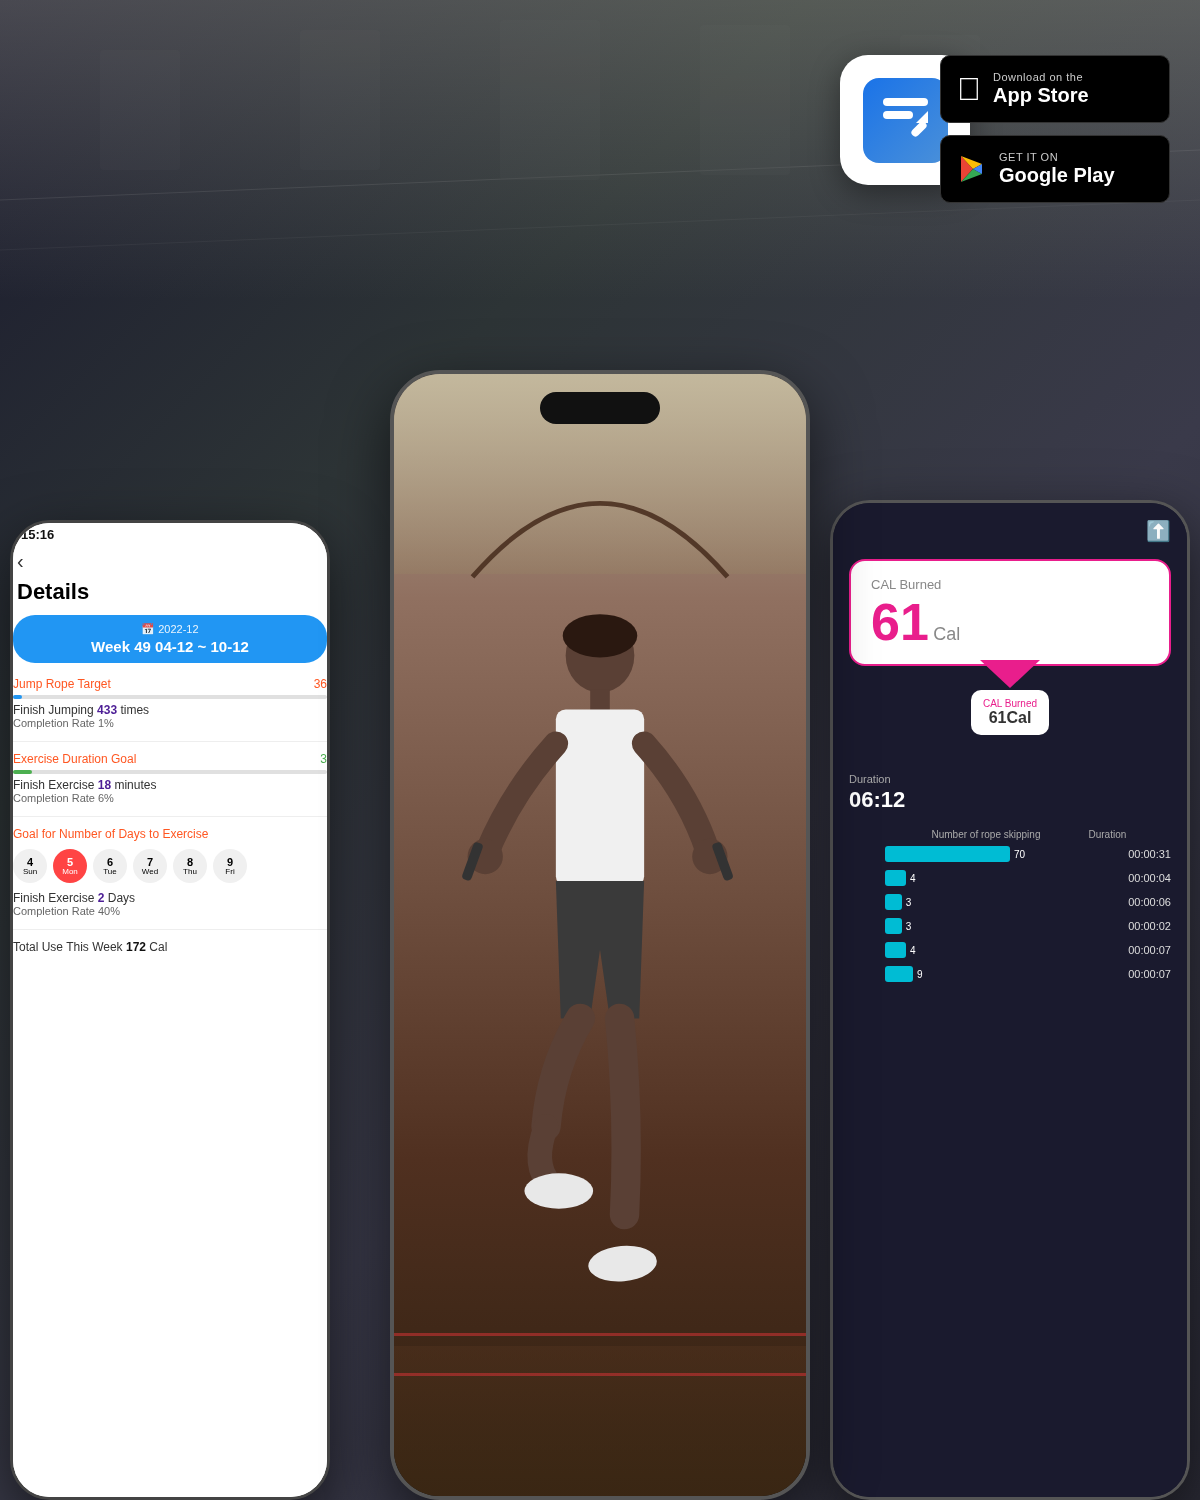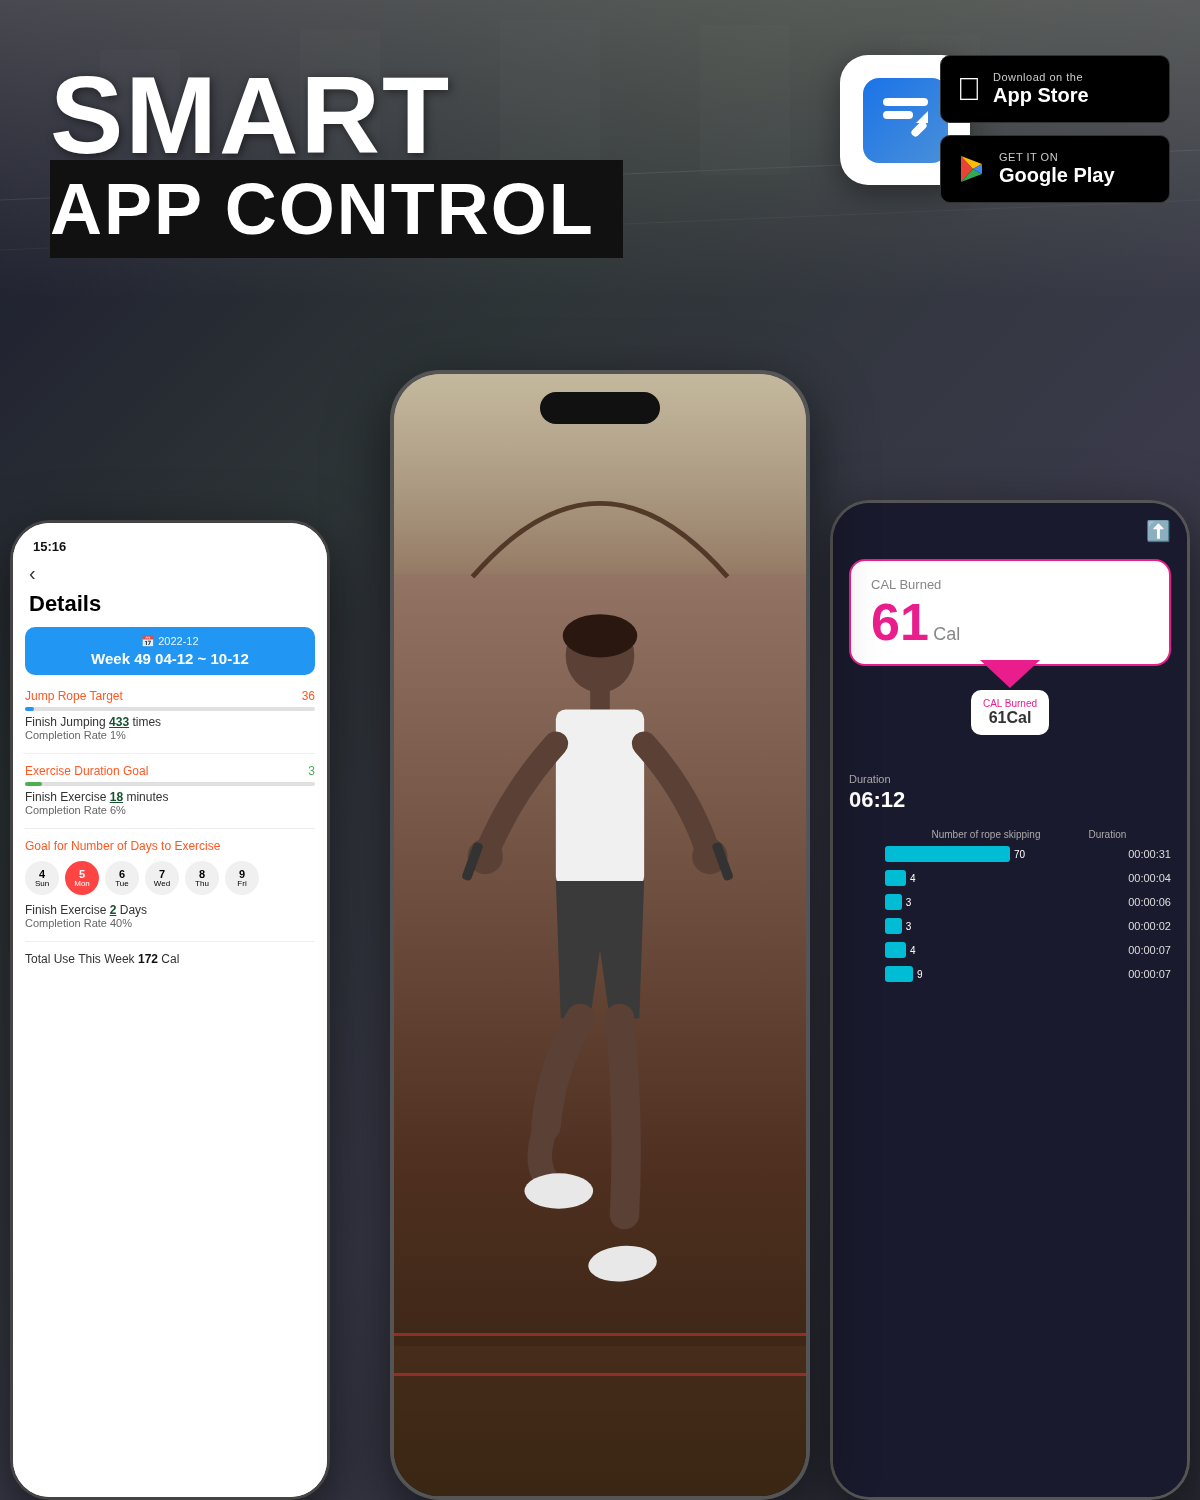--- a/index.html
+++ b/index.html
@@ -176,21 +176,20 @@
       border: 3px solid #444;
       position: relative;
     }
 
     .phone-left .phone-frame {
       background: white;
     }
 
     
     .phone-screen-left {
-      padding: 12px;
       background: white;
       height: 100%;
       overflow: hidden;
     }
 
     .status-bar {
       font-size: 13px;
       font-weight: 600;
       color: #111;
       padding: 4px 8px 8px;
@@ -206,21 +205,21 @@
     .details-title {
       font-size: 22px;
       font-weight: 700;
       color: #000000;
       margin-bottom: 10px;
       padding-left: 4px;
     }
 
     .week-banner {
       background: #2196F3;
-      border-radius: 10px;
+      border-radius: 22px;
       padding: 8px 12px;
       margin-bottom: 14px;
       display: flex;
       flex-direction: column;
       align-items: center;
     }
 
     .week-banner-date {
       font-size: 11px;
       color: rgba(255,255,255,0.9);
@@ -261,23 +260,22 @@
       height: 4px;
       border-radius: 2px;
     }
 
     .goal-detail {
       font-size: 12px;
       color: #333;
     }
 
     .goal-detail strong {
-      color: #14532d;
+      color: #4c1d95;
       font-weight: 700;
-      text-decoration: underline;
     }
 
     .goal-detail-sub {
       font-size: 11px;
       color: #666;
     }
 
     .divider {
       height: 1px;
       background: #eee;
@@ -537,26 +535,20 @@
   <line x1="0" y1="250" x2="1200" y2="200" stroke="#aaa" stroke-width="0.5"></line>
   <rect x="100" y="50" width="80" height="120" rx="4" fill="#888" opacity="0.3"></rect>
   <rect x="300" y="30" width="80" height="140" rx="4" fill="#888" opacity="0.3"></rect>
   <rect x="500" y="20" width="100" height="160" rx="4" fill="#888" opacity="0.3"></rect>
   <rect x="700" y="25" width="90" height="150" rx="4" fill="#888" opacity="0.3"></rect>
   <rect x="900" y="35" width="80" height="130" rx="4" fill="#888" opacity="0.3"></rect>
 </svg>
 
 <div class="content">
 
-  <div class="header-section">
-    <div class="smart-title">SMART</div>
-    <div class="app-control-banner">
-      <span class="app-control-text">APP CONTROL</span>
-    </div>
-  </div>
 
   <div class="app-icon-container">
     <div class="app-icon">
       <div class="app-icon-inner">
         <svg width="55" height="55" viewBox="0 0 55 55">
           <rect x="5" y="5" width="45" height="8" rx="4" fill="white"></rect>
           <rect x="5" y="18" width="30" height="8" rx="4" fill="white"></rect>
           <rect x="32" y="32" width="18" height="8" rx="4" fill="white" transform="rotate(-45 41 36)"></rect>
           <polygon points="38,30 50,18 50,30" fill="white"></polygon>
         </svg>

